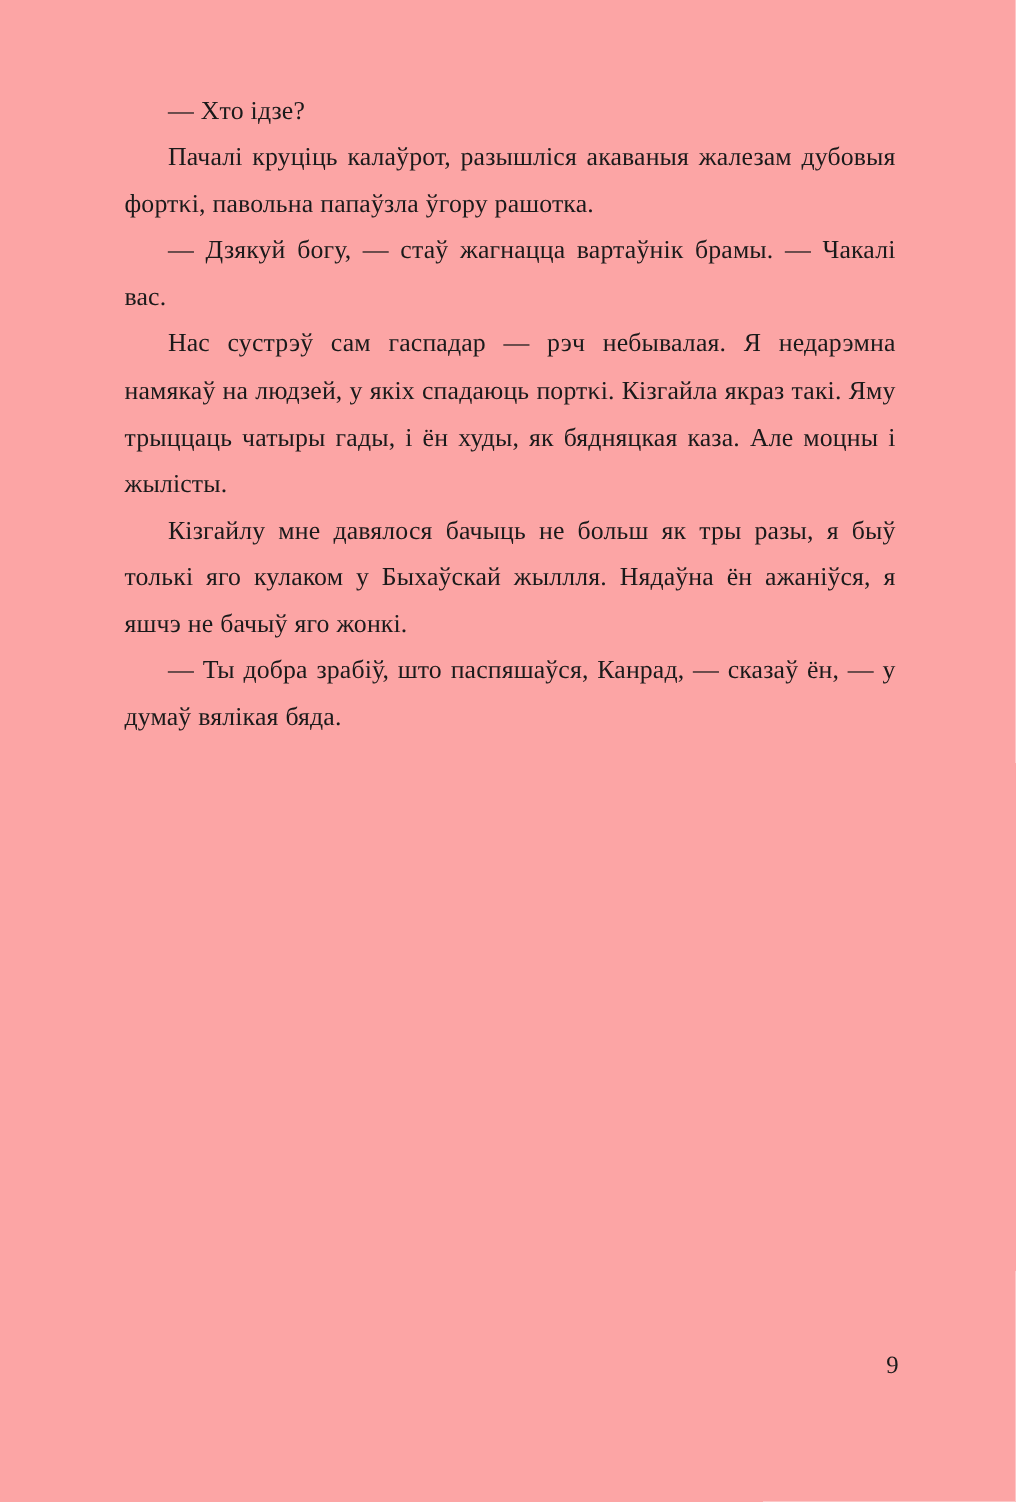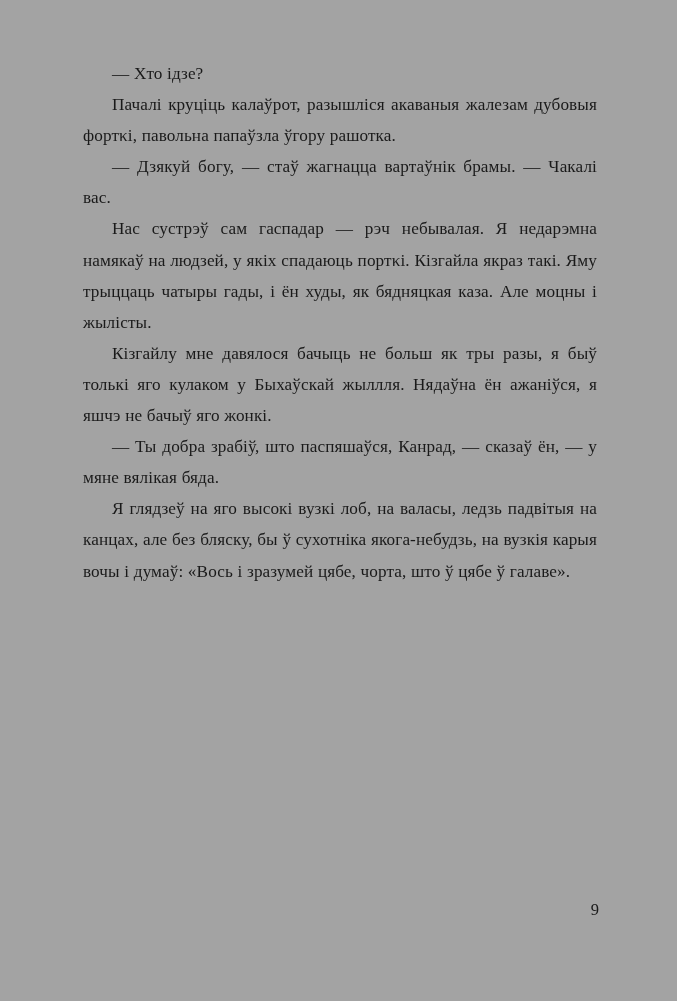--- a/index.html
+++ b/index.html
@@ -14,21 +14,21 @@
     font-family: "Liberation Serif", serif;
     color: #1a1a1a;
     overflow: hidden;
   }
   .page {
     position: absolute;
     left: 0;
     top: 0;
     width: 677px;
     height: 1001px;
-    background: #a3a3a3;
+    background: #fca5a5;
   }
   .text-block {
     position: absolute;
     left: 83px;
     top: 58px;
     width: 514px;
   }
   .para {
     margin: 0 0 0.0em 0;
     text-indent: 29px;
@@ -51,17 +51,16 @@
 </head>
 <body>
 
 <div class="page">
   <div class="text-block">
     <p class="para">— Хто ідзе?</p>
     <p class="para">Пачалі круціць калаўрот, разышліся акаваныя жалезам дубовыя фортκі, павольна папаўзла ўгору рашотка.</p>
     <p class="para">— Дзякуй богу, — стаў жагнацца вартаўнік брамы. — Чакалі вас.</p>
     <p class="para">Нас сустрэў сам гаспадар — рэч небывалая. Я недарэмна намякаў на людзей, у якіх спадаюць портκі. Кізгайла якраз такі. Яму трыццаць чатыры гады, і ён худы, як бядняцкая каза. Але моцны і жылісты.</p>
     <p class="para">Кізгайлу мне давялося бачыць не больш як тры разы, я быў толькі яго кулаком у Быхаўскай жыллля. Нядаўна ён ажаніўся, я яшчэ не бачыў яго жонкі.</p>
-    <p class="para">— Ты добра зрабіў, што паспяшаўся, Канрад, — сказаў ён, — у мяне вялікая бяда.</p>
-    <p class="para">Я глядзеў на яго высокі вузкі лоб, на валасы, ледзь падвітыя на канцах, але без бляску, бы ў сухотніка якога-небудзь, на вузкія карыя вочы і думаў: «Вось і зразумей цябе, чорта, што ў цябе ў галаве».</p>
+    <p class="para">— Ты добра зрабіў, што паспяшаўся, Канрад, — сказаў ён, — у думаў вялікая бяда.</p>
   </div>
   <div class="page-number">9</div>
 </div>
 
 </body></html>

